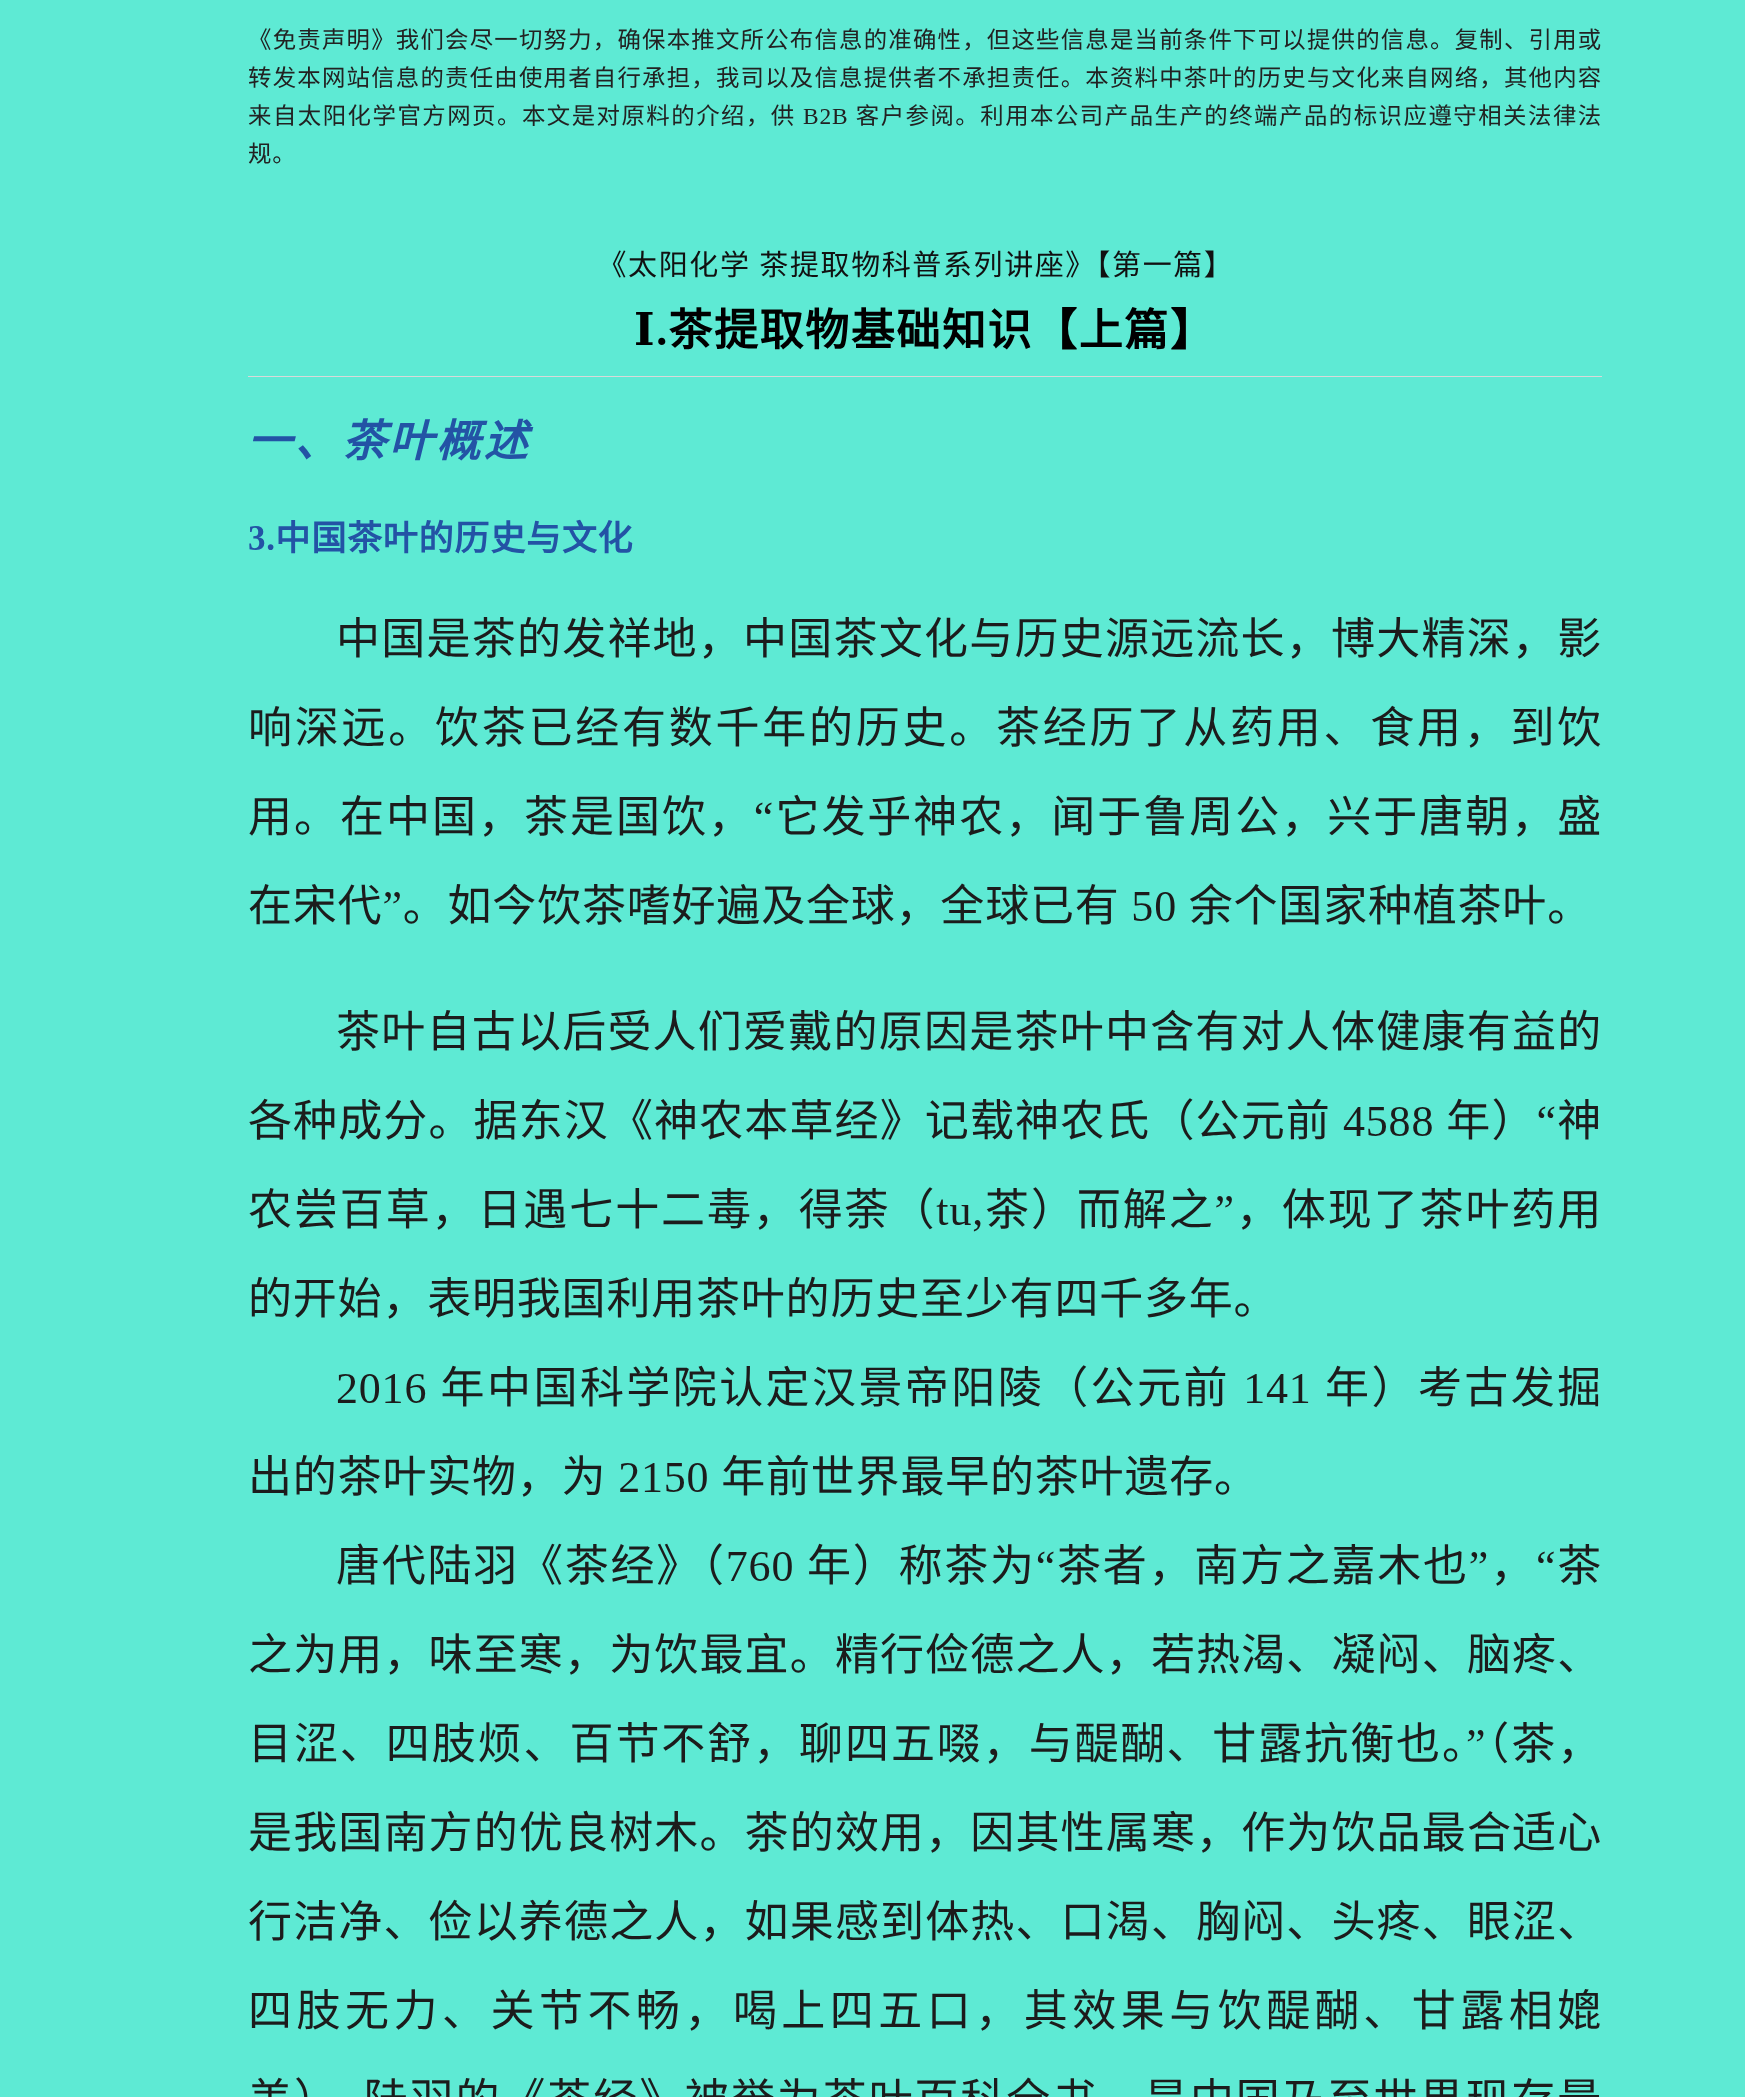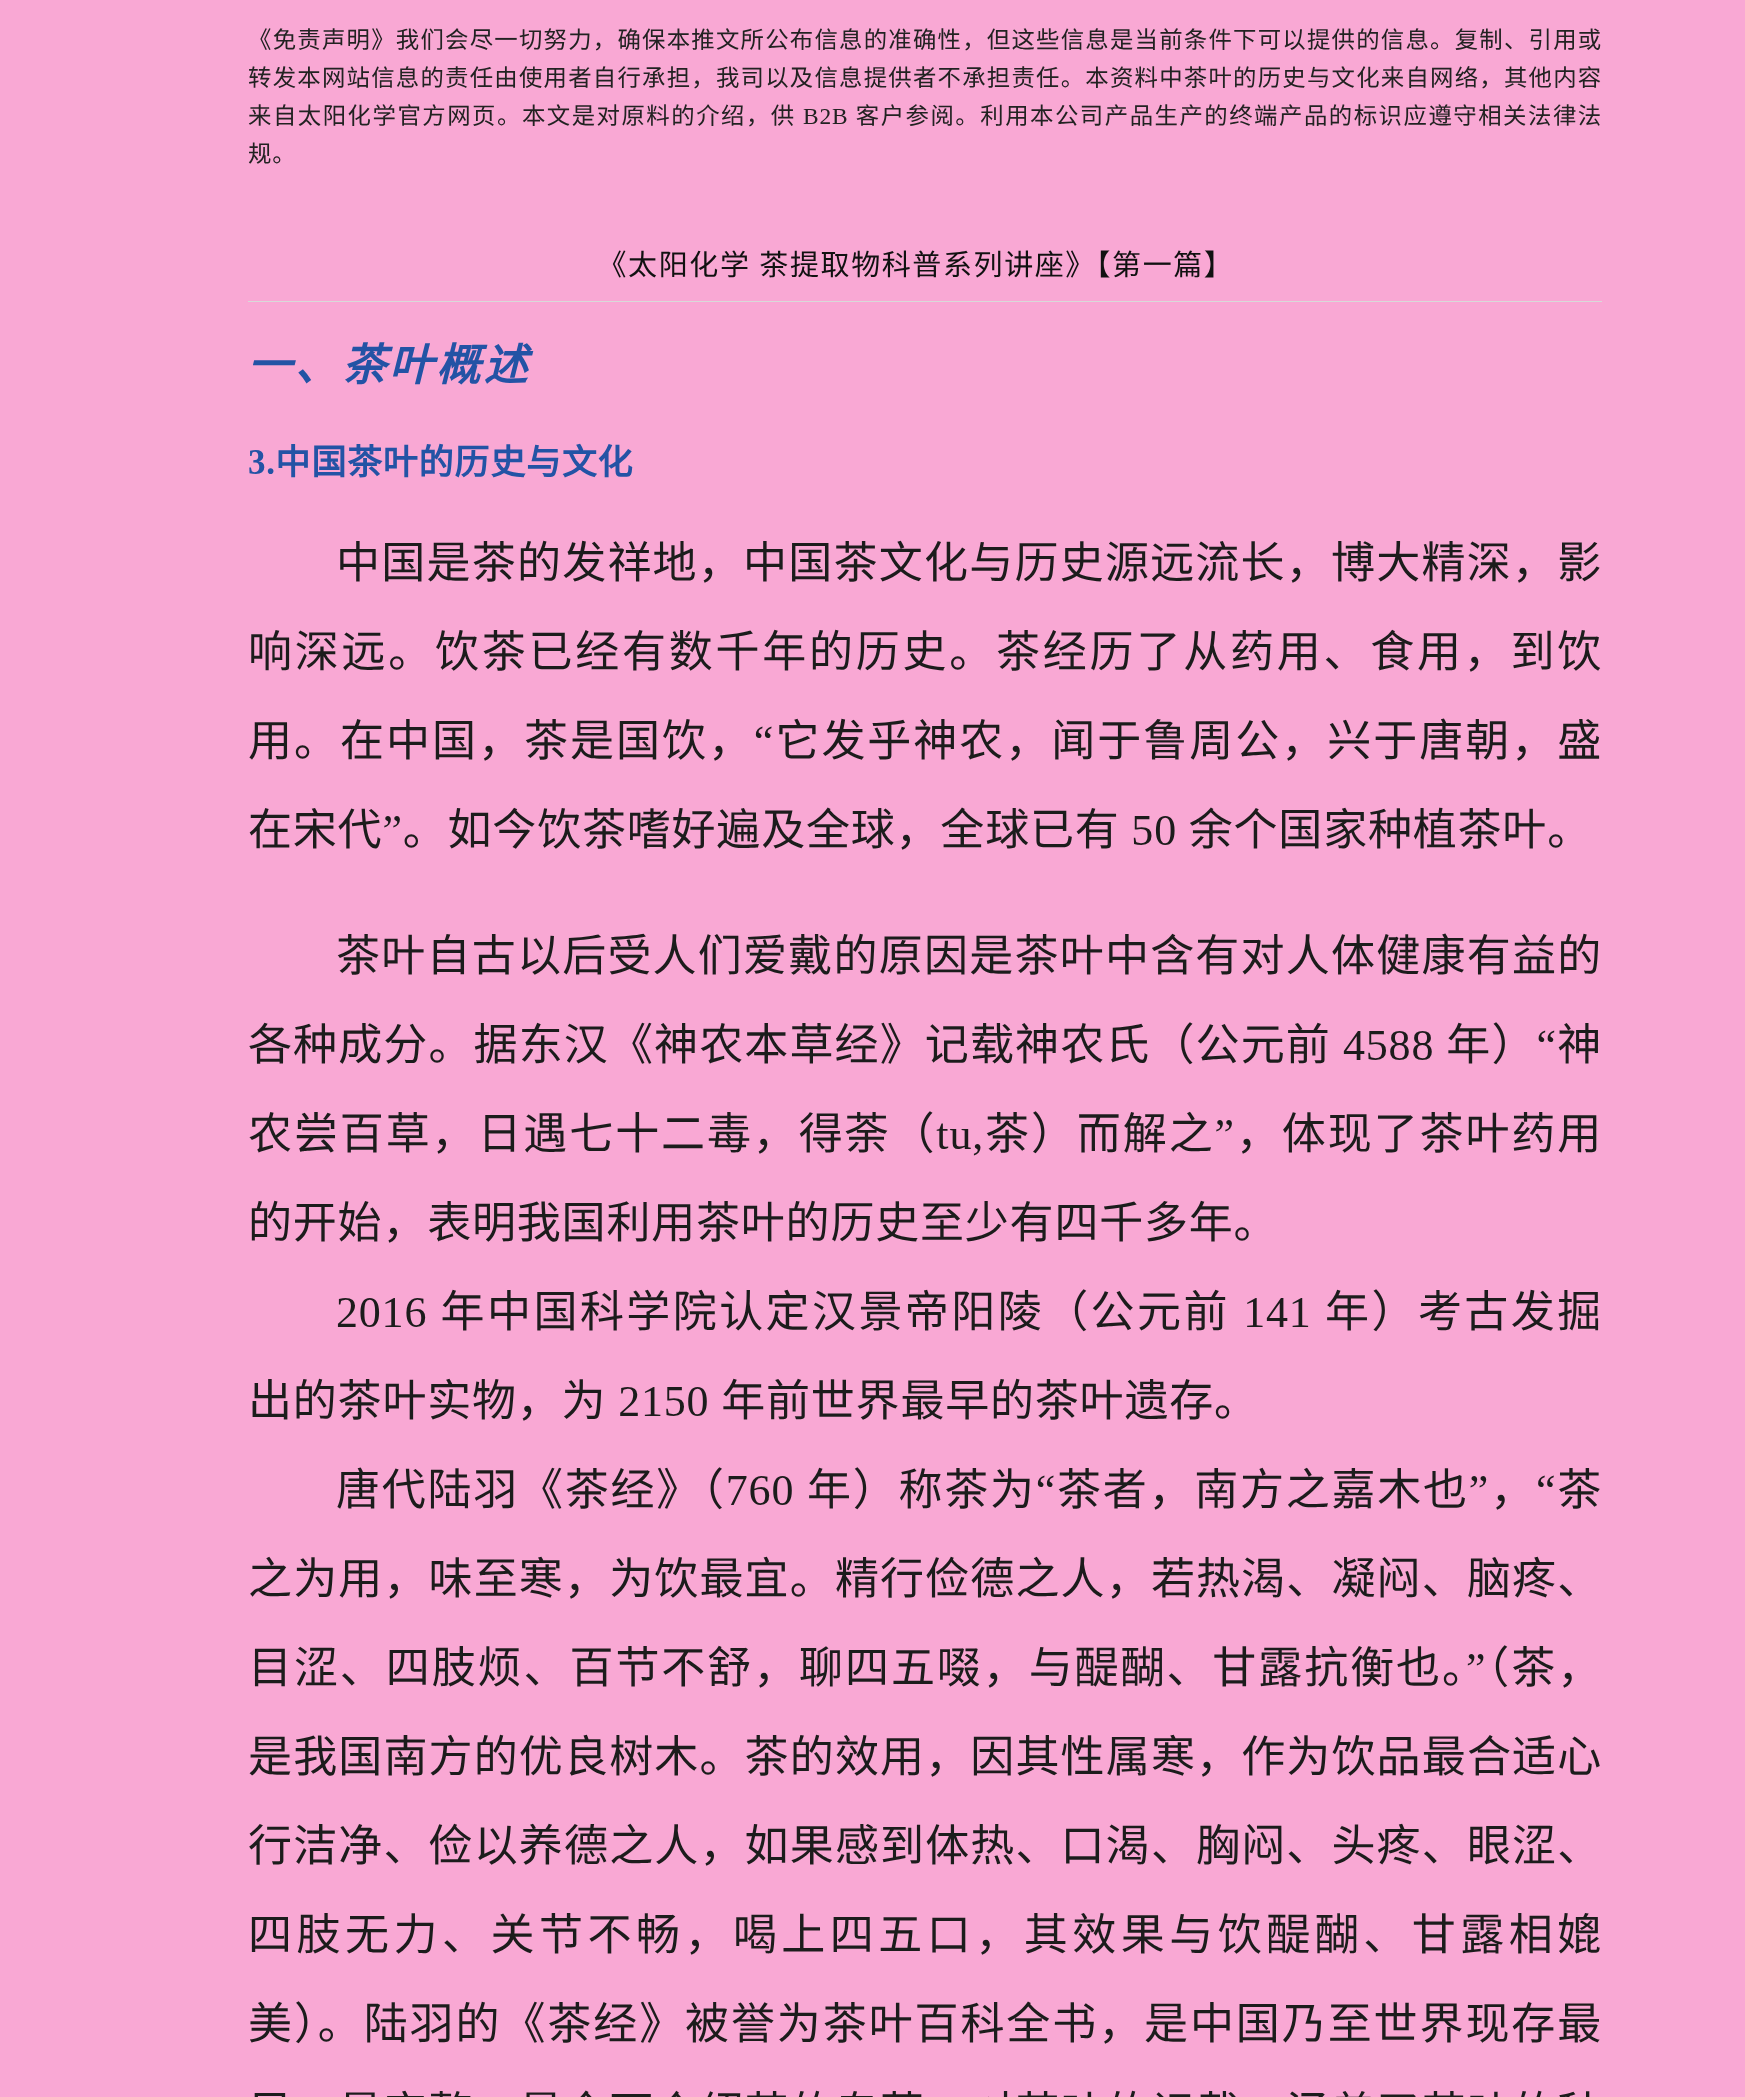--- a/index.html
+++ b/index.html
@@ -3,21 +3,21 @@
 <meta charset="utf-8">
 <style>
   * { margin: 0; padding: 0; box-sizing: border-box; }
   html, body { background: #ffffff; }
   body { font-family: "Liberation Serif", "DejaVu Serif", serif; }
 
   .page {
     position: relative;
     width: 1746px;
     height: 2097px;
-    background: #f9a8d4;
+    background: #5eead4;
     overflow: hidden;
     padding: 21px 144px 0 248px;
     color: #1c1c1c;
   }
 
   .disclaimer {
     font-size: 23.4px;
     line-height: 38px;
     text-align: justify;
     color: #222222;
@@ -79,20 +79,21 @@
 </style>
 </head>
 <body>
 
 <div class="page">
 
   <div class="disclaimer">《免责声明》我们会尽一切努力，确保本推文所公布信息的准确性，但这些信息是当前条件下可以提供的信息。复制、引用或转发本网站信息的责任由使用者自行承担，我司以及信息提供者不承担责任。本资料中茶叶的历史与文化来自网络，其他内容来自太阳化学官方网页。本文是对原料的介绍，供 B2B 客户参阅。利用本公司产品生产的终端产品的标识应遵守相关法律法规。</div>
 
   <div class="series-subtitle">《太阳化学 茶提取物科普系列讲座》【第一篇】</div>
 
+  <div class="doc-title">Ⅰ.茶提取物基础知识【上篇】</div>
 
   <hr class="title-divider" style="border-bottom-color: rgb(217, 217, 217);">
 
   <div class="section-heading" style="color: rgb(35, 83, 165);">一、茶叶概述</div>
 
   <div class="subsection-heading" style="color: rgb(35, 83, 165);">3.中国茶叶的历史与文化</div>
 
   <div class="body-text">
     <p>中国是茶的发祥地，中国茶文化与历史源远流长，博大精深，影响深远。饮茶已经有数千年的历史。茶经历了从药用、食用，到饮用。在中国，茶是国饮，“它发乎神农，闻于鲁周公，兴于唐朝，盛在宋代”。如今饮茶嗜好遍及全球，全球已有 50 余个国家种植茶叶。</p>
     <p class="para-gap">茶叶自古以后受人们爱戴的原因是茶叶中含有对人体健康有益的各种成分。据东汉《神农本草经》记载神农氏（公元前 4588 年）“神农尝百草，日遇七十二毒，得荼（tu,茶）而解之”，体现了茶叶药用的开始，表明我国利用茶叶的历史至少有四千多年。</p>

